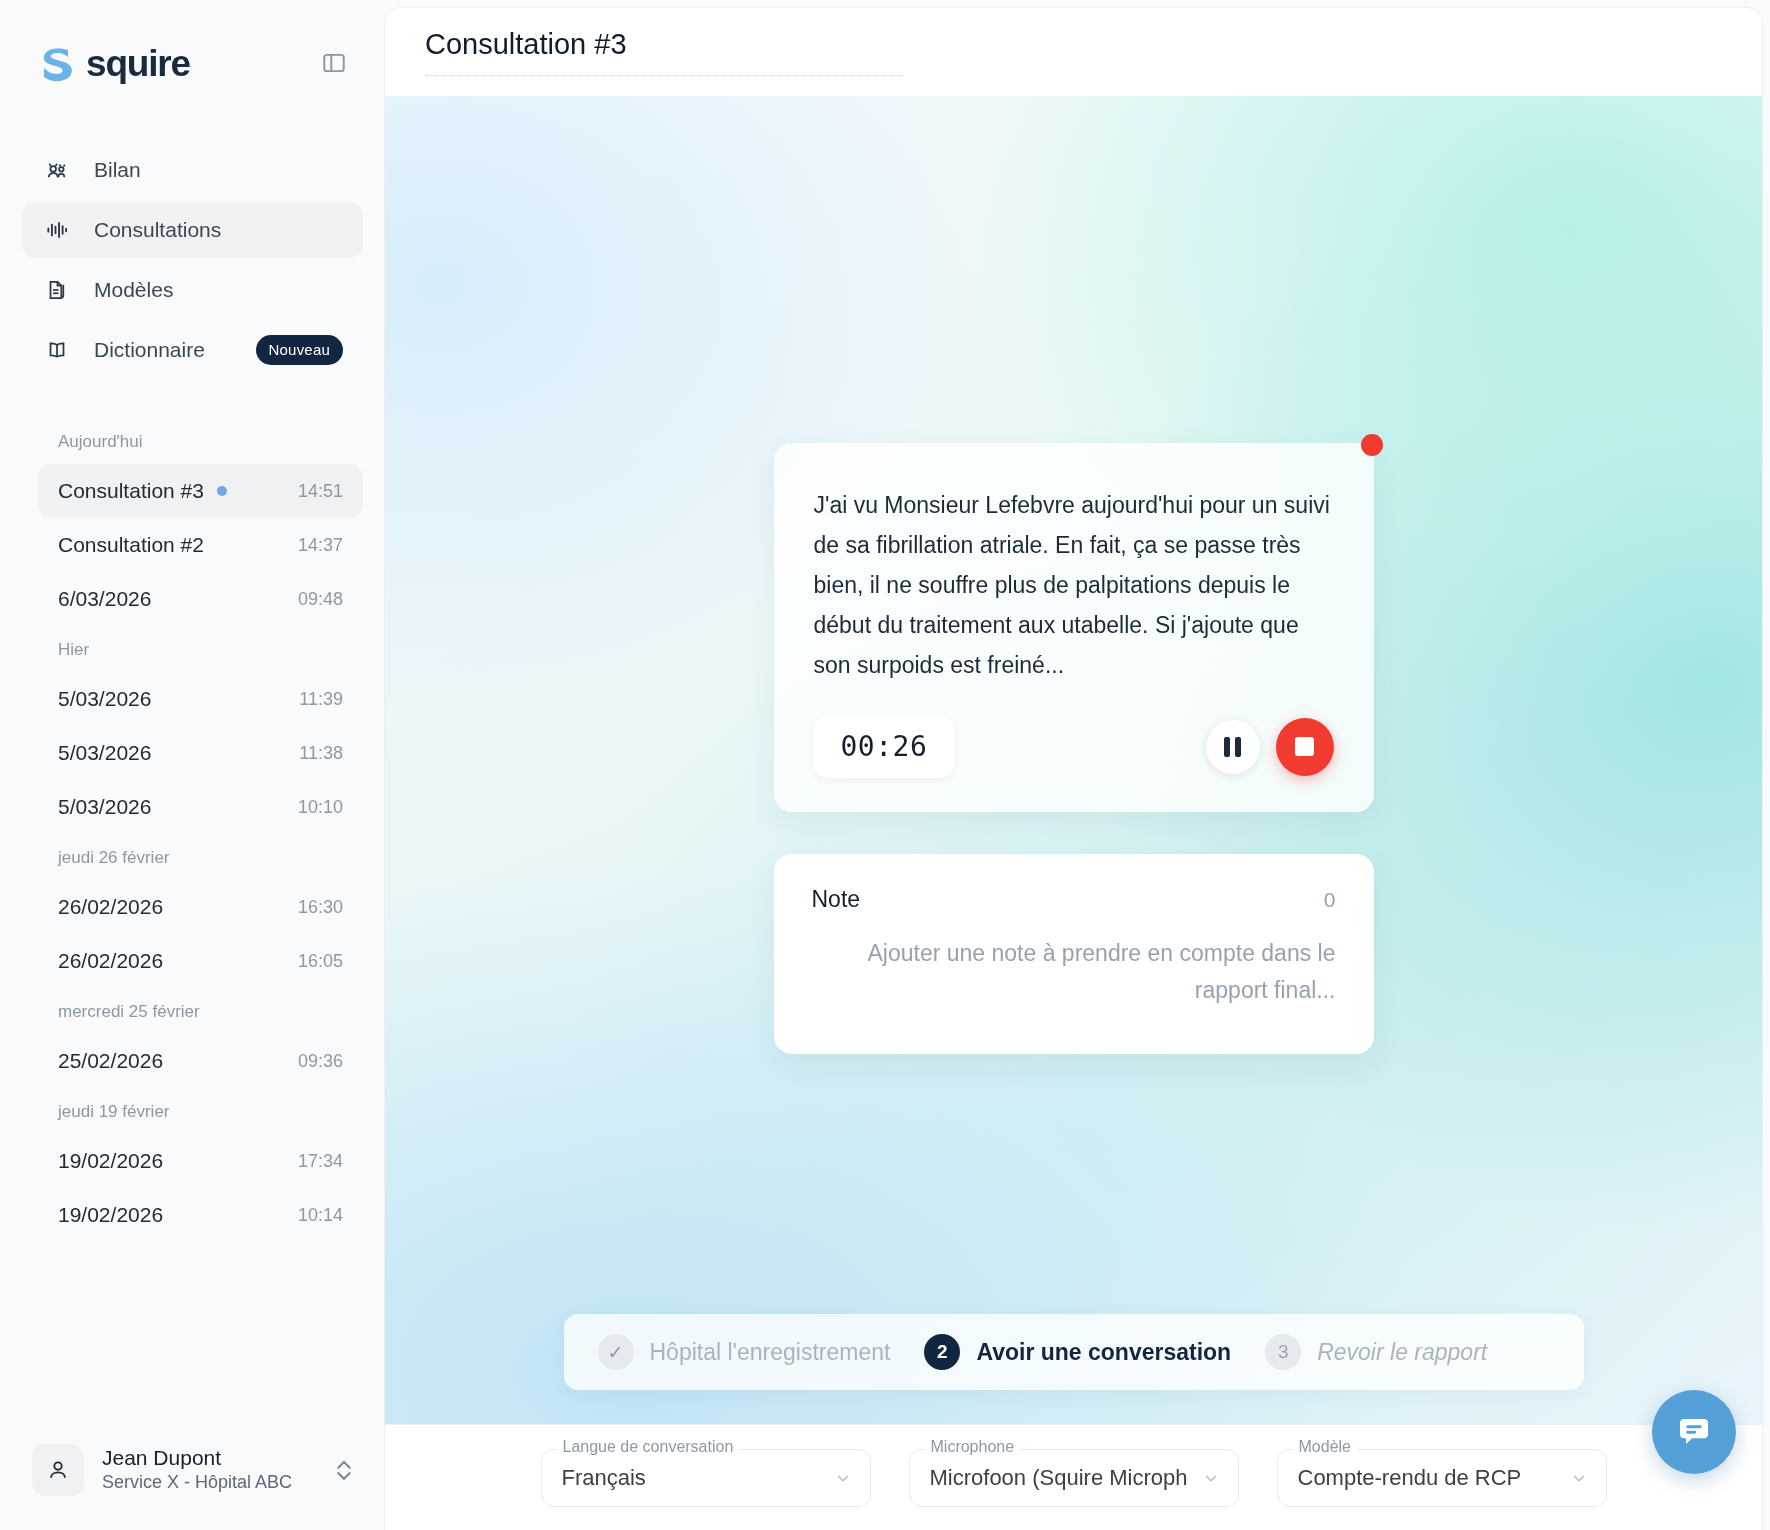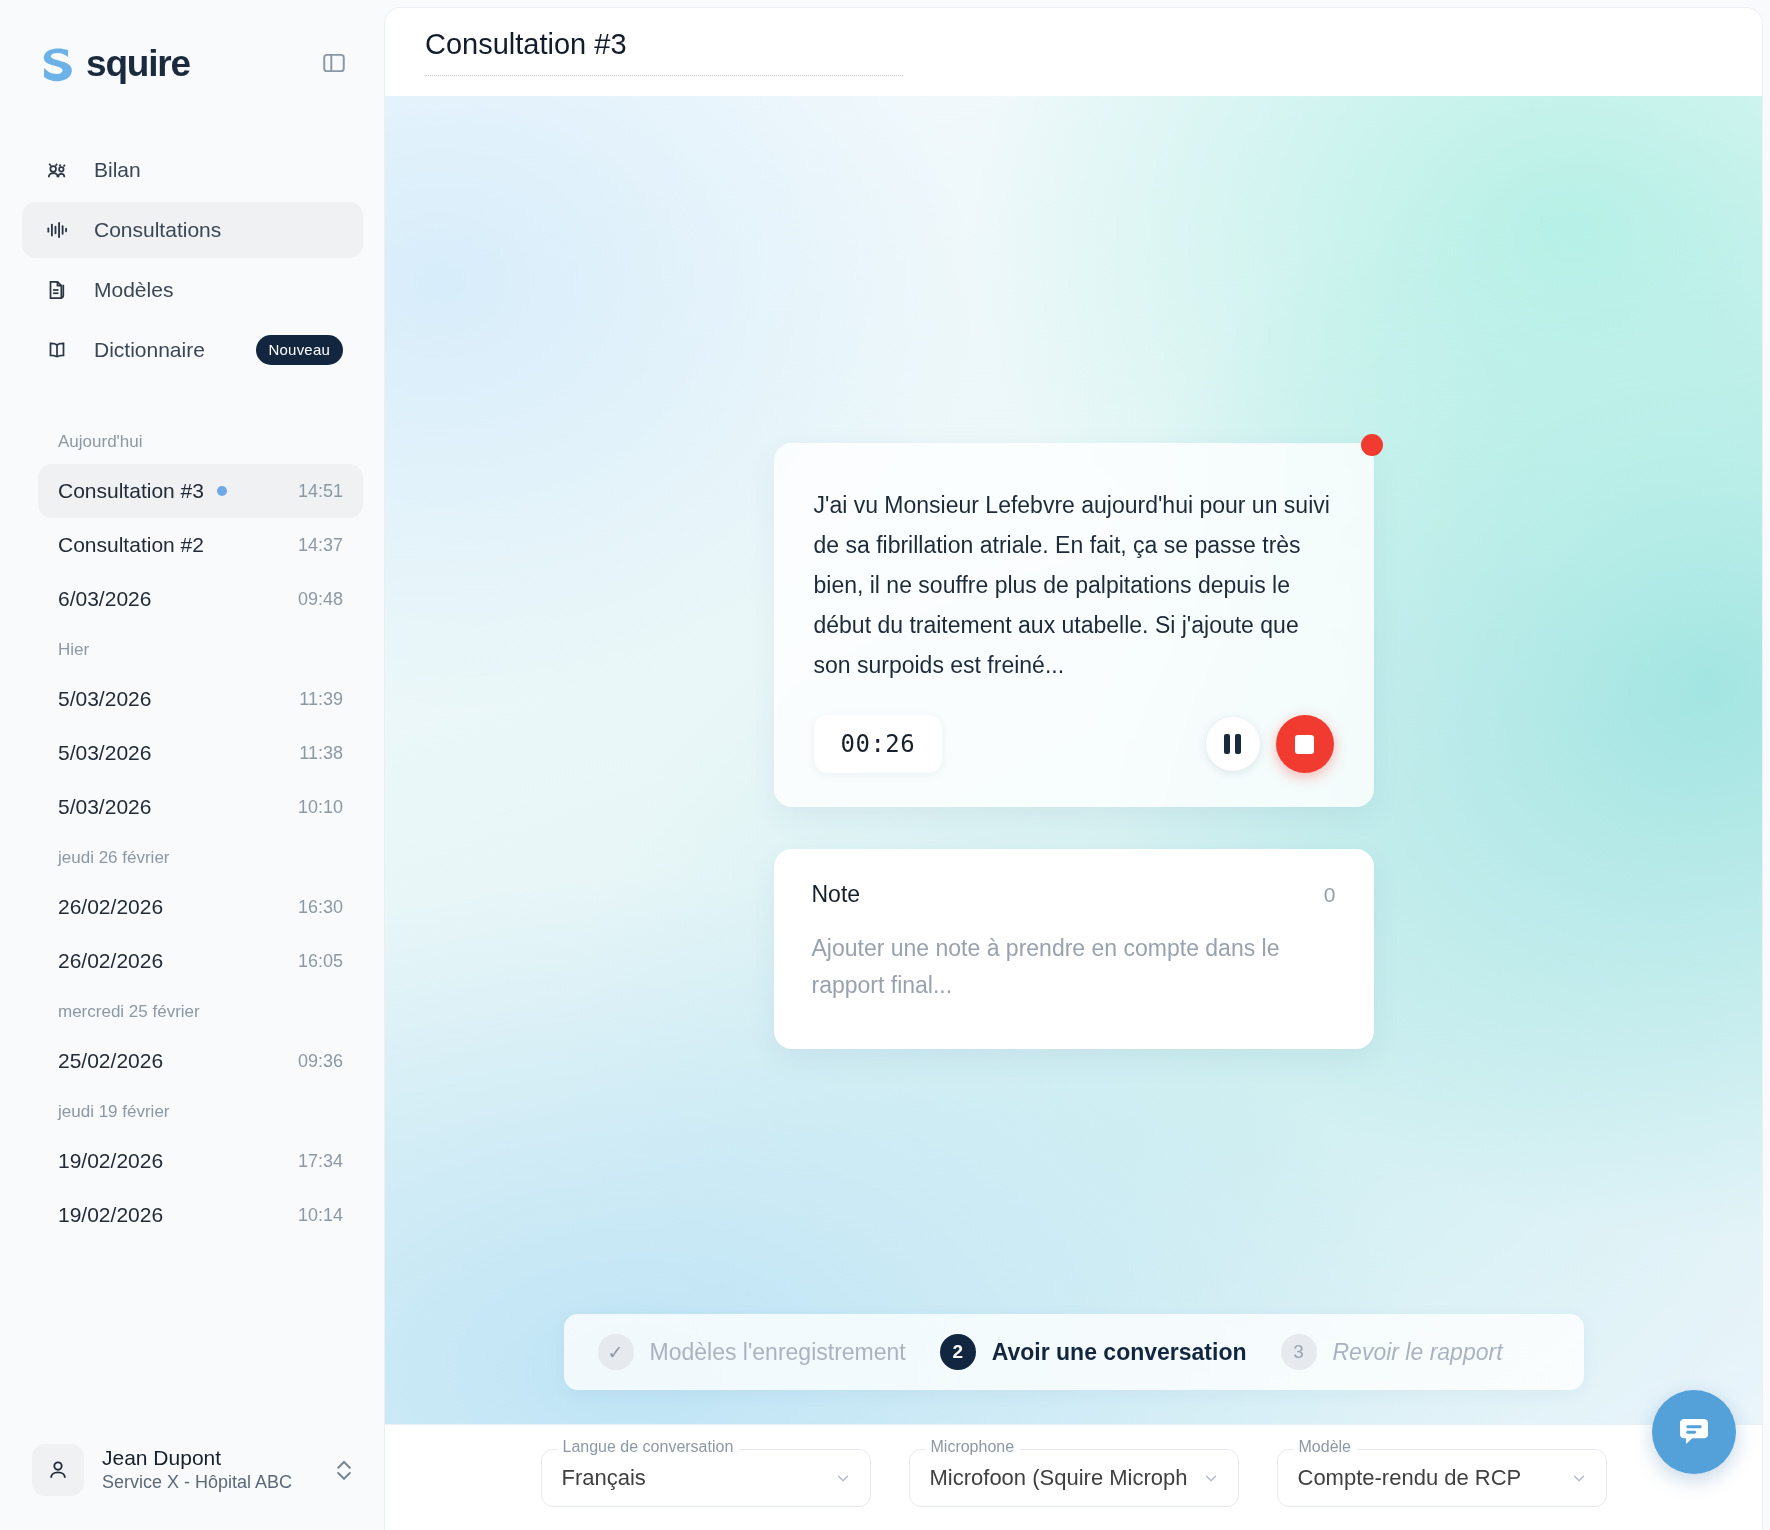--- a/index.html
+++ b/index.html
@@ -218,21 +218,21 @@
     margin-top: 30px;
     display: flex;
     align-items: center;
     justify-content: space-between;
   }
   .timer {
     background: #fff;
     border-radius: 14px;
     padding: 15px 27px;
     font-family: "DejaVu Sans Mono", monospace;
-    font-size: 24px;
+    font-size: 28px;
     color: #16202c;
     letter-spacing: 0.5px;
     box-shadow: 0 2px 8px rgba(40,70,100,0.07);
   }
   .ctrl-group { display: flex; align-items: center; gap: 16px; }
   .btn-pause {
     width: 54px; height: 54px;
     border-radius: 50%;
     background: #ffffff;
     display: flex; align-items: center; justify-content: center;
@@ -257,20 +257,21 @@
   .btn-stop .sq { width: 19px; height: 19px; background: #fff; border-radius: 3px; }
 
   .note-card {
     margin-top: 42px;
     background: #ffffff;
     border-radius: 18px;
     padding: 32px 38px 40px 38px;
     box-shadow: 0 10px 30px rgba(36,80,110,0.07);
     min-height: 200px;
     cursor: text;
+    text-align: right;
   }
   .note-head {
     display: flex; align-items: baseline; justify-content: space-between;
   }
   .note-title { font-size: 23px; color: #16202c; }
   .note-count { font-size: 21px; color: #97a1ae; }
   .note-placeholder {
     margin-top: 22px;
     font-size: 23px;
     line-height: 1.62;
@@ -558,21 +559,21 @@
             <span class="note-count">0</span>
           </div>
           <div class="note-placeholder">Ajouter une note à prendre en compte dans le rapport final...</div>
         </div>
 
       </div>
 
       <div class="stepper">
         <div class="step done">
           <span class="step-badge">✓</span>
-          <span class="step-label">Modèles l'enregistrement</span>
+          <span class="step-label">Hôpital l'enregistrement</span>
         </div>
         <div class="step current">
           <span class="step-badge">2</span>
           <span class="step-label">Avoir une conversation</span>
         </div>
         <div class="step todo">
           <span class="step-badge">3</span>
           <span class="step-label">Revoir le rapport</span>
         </div>
       </div>

